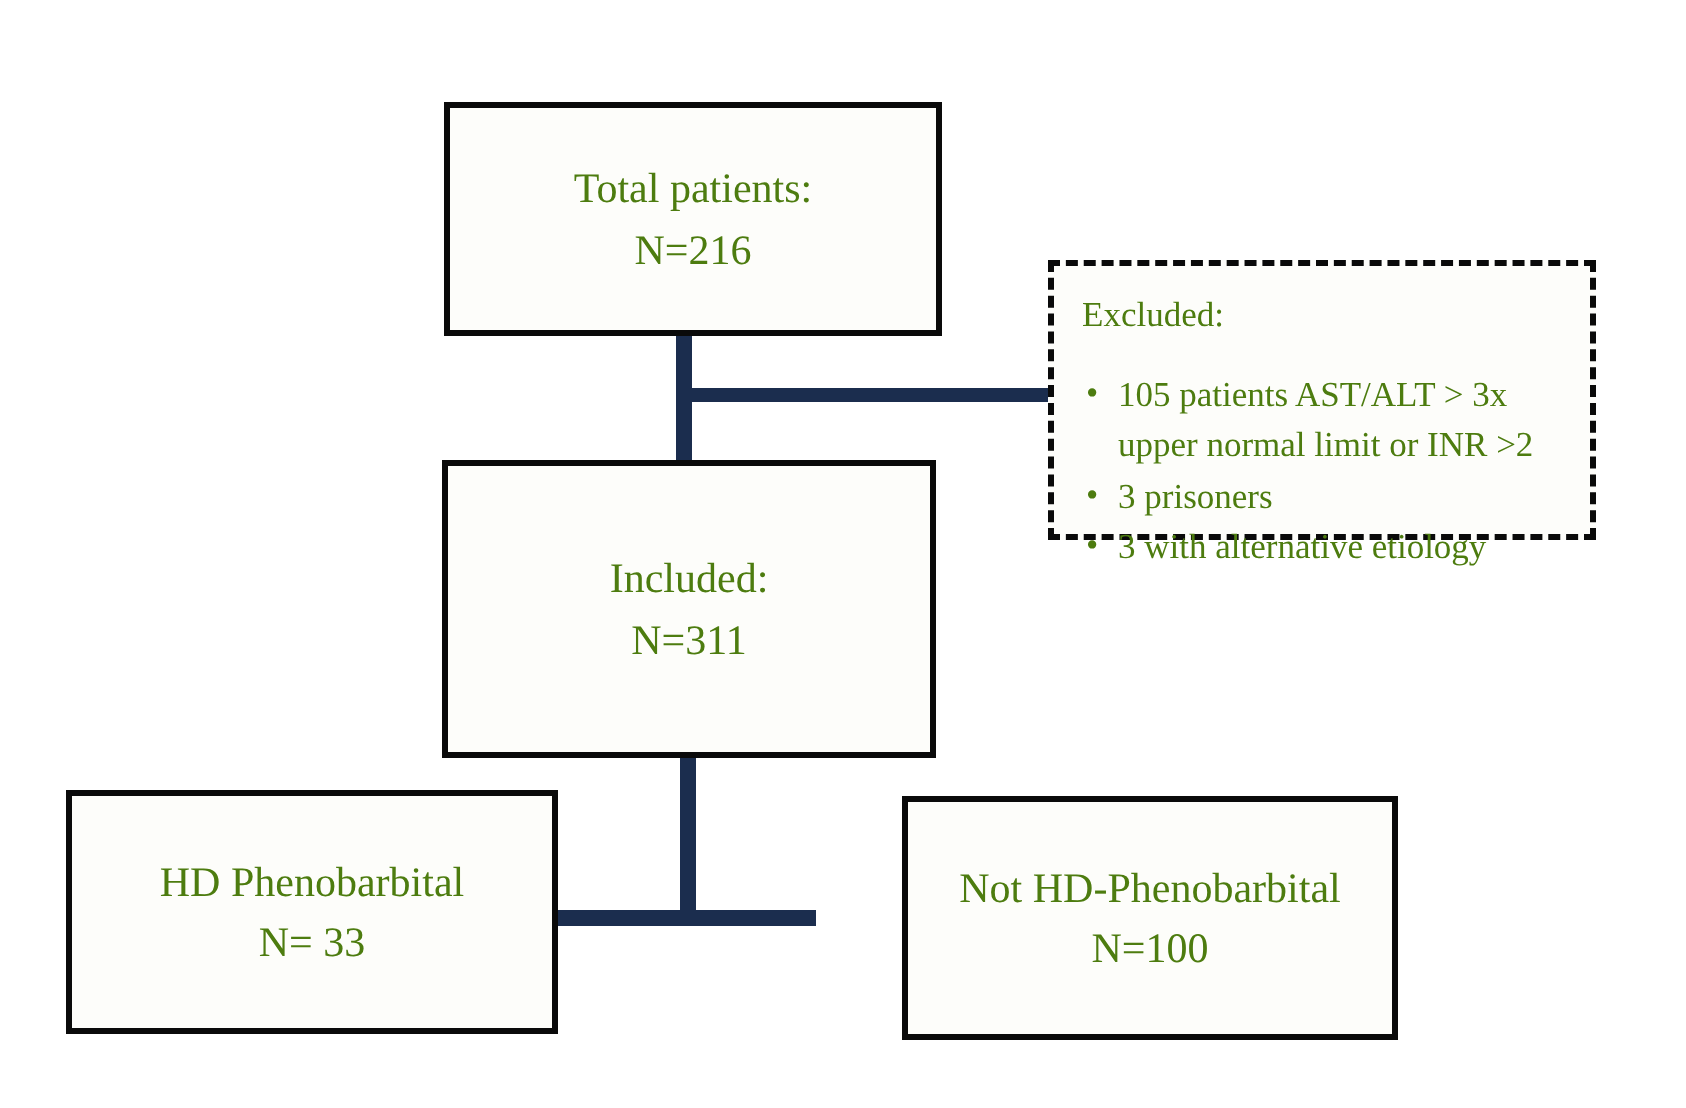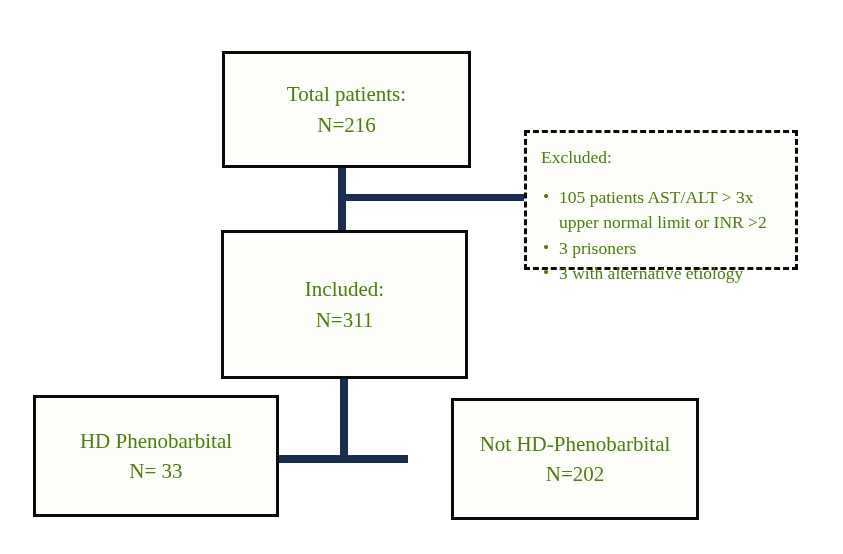--- a/index.html
+++ b/index.html
@@ -102,21 +102,21 @@
     <span class="line2">N=311</span>
   </div>
 
   <div class="node fs-box" style="left:33px; top:395px; width:246px; height:122px;">
     <span class="line1">HD Phenobarbital</span>
     <span class="line2">N= 33</span>
   </div>
 
   <div class="node fs-box" style="left:403px; top:398px; width:248px; height:122px;margin-left:48px;">
     <span class="line1">Not HD-Phenobarbital</span>
-    <span class="line2">N=202</span>
+    <span class="line2">N=100</span>
   </div>
 
   <div class="node-dashed fs-excl" style="left:524px; top:130px; width:274px; height:140px;">
     <span class="excl-title">Excluded:</span>
     <ul class="excl-list">
       <li>
         <span class="bullet">•</span>
         <span>105 patients AST/ALT &gt; 3x</span>
         <span class="cont">upper normal limit or INR &gt;2</span>
       </li>

